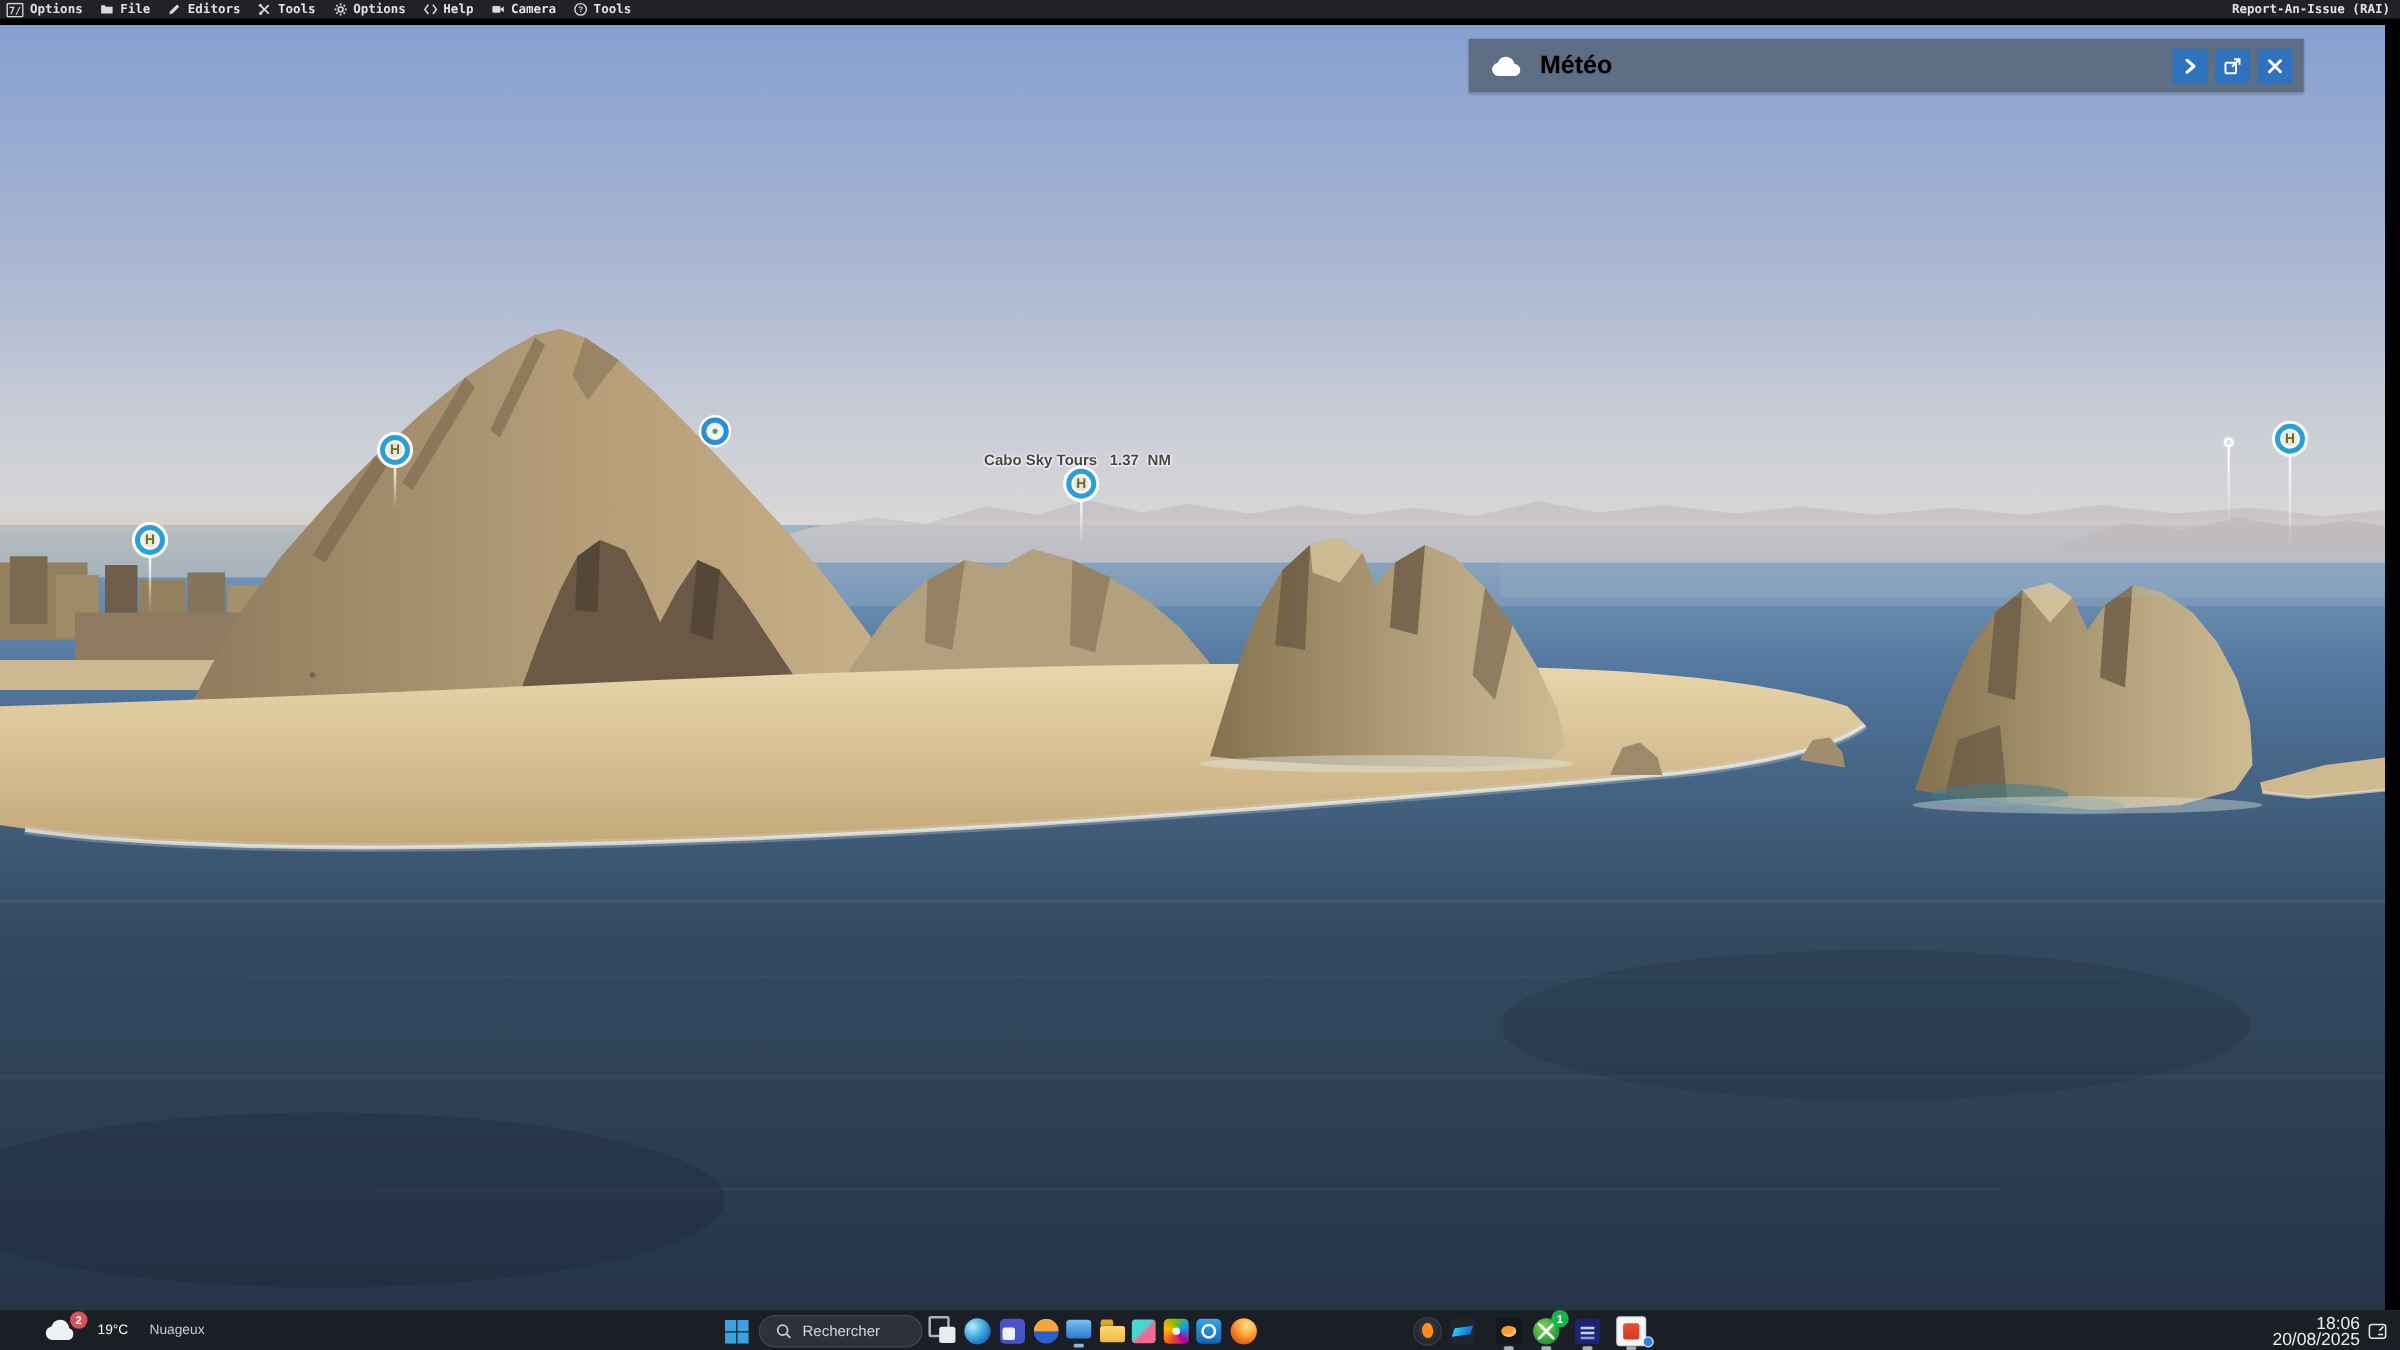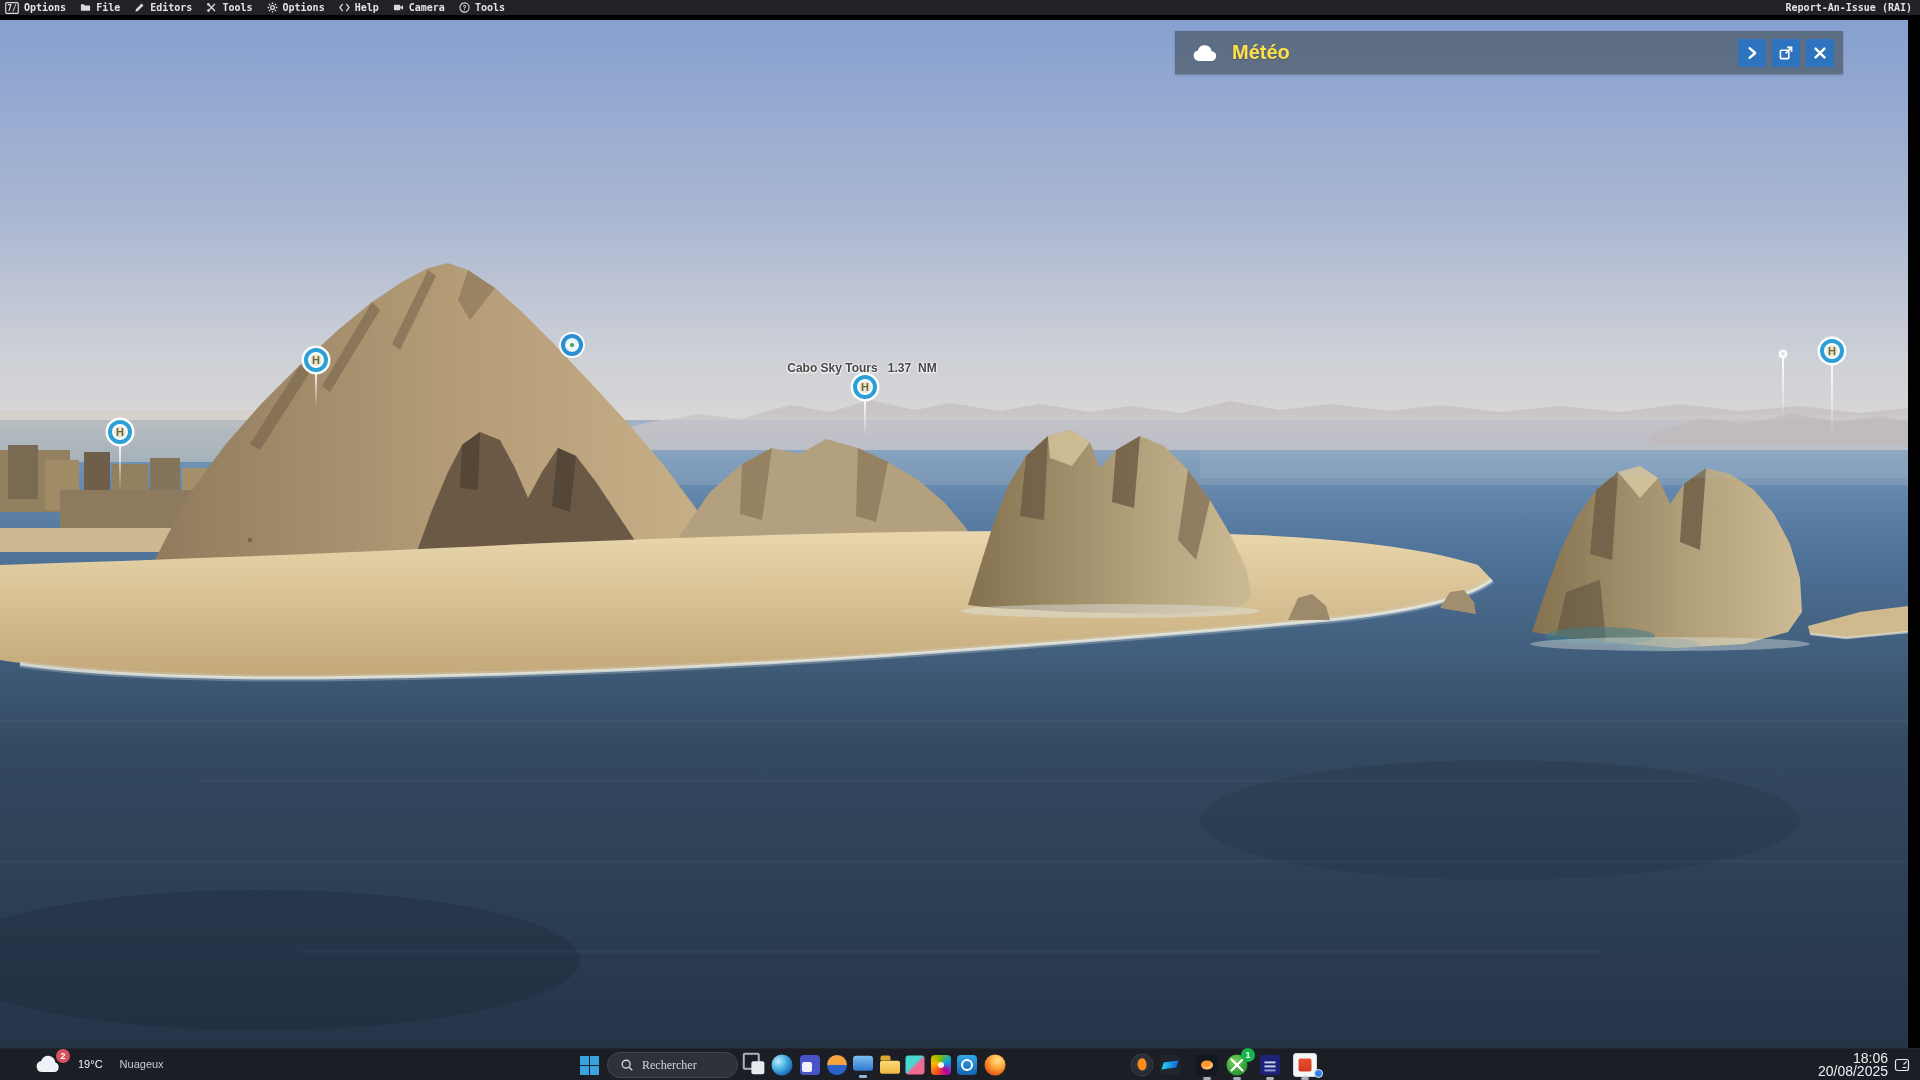--- a/index.html
+++ b/index.html
@@ -16,21 +16,21 @@
 
   
   #game { position:absolute; left:0; top:20px; right:12px; bottom:0; overflow:hidden; background:#86a0d0; }
   #scene { position:absolute; left:0; top:0; width:100%; height:100%; }
 
   
   #wpanel { position:absolute; left:1175px; top:31px; width:668px; height:43px;
             background:rgba(92,107,129,0.96); display:flex; align-items:center; z-index:40;
             box-shadow:0 1px 2px rgba(0,0,0,.25); }
   #wpanel .cloud { margin-left:16px; display:flex; align-items:center; }
-  #wpanel .ptitle { margin-left:13px; color:#fde047; font-size:20px; font-weight:bold; text-shadow:0 1px 1px rgba(0,0,0,.2); }
+  #wpanel .ptitle { margin-left:13px; color:#000000; font-size:20px; font-weight:bold; text-shadow:0 1px 1px rgba(0,0,0,.2); }
   #wpanel .btns { margin-left:auto; margin-right:9px; display:flex; gap:6px; }
   .pbtn { width:28px; height:28px; background:#2e73bd; display:flex; align-items:center; justify-content:center; cursor:pointer; }
   .pbtn svg { width:16px; height:16px; }
 
   
   .marker { position:absolute; z-index:30; }
   .pole { position:absolute; left:-1px; top:11px; width:2px;
           background:linear-gradient(rgba(255,255,255,.95), rgba(255,255,255,0)); }
   .hring { position:absolute; transform:translate(-50%,-50%); width:24px; height:24px; border-radius:50%;
            background:#e9e7d6; border:4px solid #2aa0d6;
@@ -58,21 +58,21 @@
   #tb-weather .wbadge { position:absolute; right:-2px; top:-2px; width:14px; height:14px; border-radius:50%;
              background:#d4535c; color:#fff; font-size:9px; font-weight:bold;
              display:flex; align-items:center; justify-content:center; }
   #tb-weather .wtxt { display:flex; flex-direction:row; line-height:13px;gap:17px; }
   #tb-weather .wtemp { color:#f2f3f5; font-size:11px; }
   #tb-weather .wcond { color:#c9ccd3; font-size:11px; }
   #start-btn { position:absolute; left:576px; top:3px; width:27px; height:26px; display:flex; align-items:center; justify-content:center; cursor:pointer; }
   #search-pill { position:absolute; left:607px; top:3px; width:131px; height:26px; border-radius:13px;
                  background:#2c313a; border:1px solid #434750; display:flex; align-items:center; gap:8px; padding-left:12px; cursor:text; }
   #search-pill input { background:transparent; border:none; outline:none; color:#d5d8dc; font-size:12px; width:90px;
-                       font-family:Liberation Serif, serif; }
+                       font-family:Liberation Sans, sans-serif; }
   #search-pill input::placeholder { color:#d5d8dc; opacity:1; }
 
   .app { position:absolute; top:3px; width:26px; height:26px; border-radius:4px; cursor:pointer; }
   .app::before, .app::after { content:""; position:absolute; left:50%; top:50%; transform:translate(-50%,-50%); }
   .run-ind { position:absolute; left:50%; transform:translateX(-50%); bottom:-2px; width:8px; height:3px; border-radius:2px; background:#a9aeb8; }
   .app-badge { position:absolute; top:-4px; right:-5px; width:14px; height:14px; border-radius:50%; background:#17b34b;
                color:#fff; font-size:9px; font-weight:bold; display:flex; align-items:center; justify-content:center; z-index:2; }
   .dot-badge { position:absolute; right:-5px; bottom:0; width:9px; height:9px; border-radius:50%; background:#2f7fe8; border:1.5px solid #e9ebee; z-index:2; }
 
   .k-taskview::before { width:13px; height:13px; border:2px solid #aeb4bd; border-radius:2px; transform:translate(-72%,-72%); }

